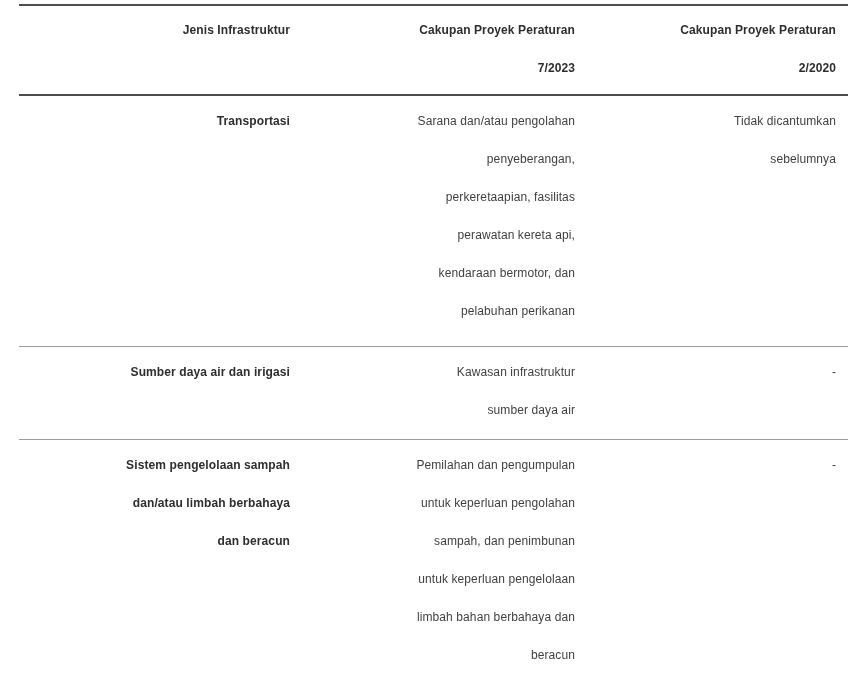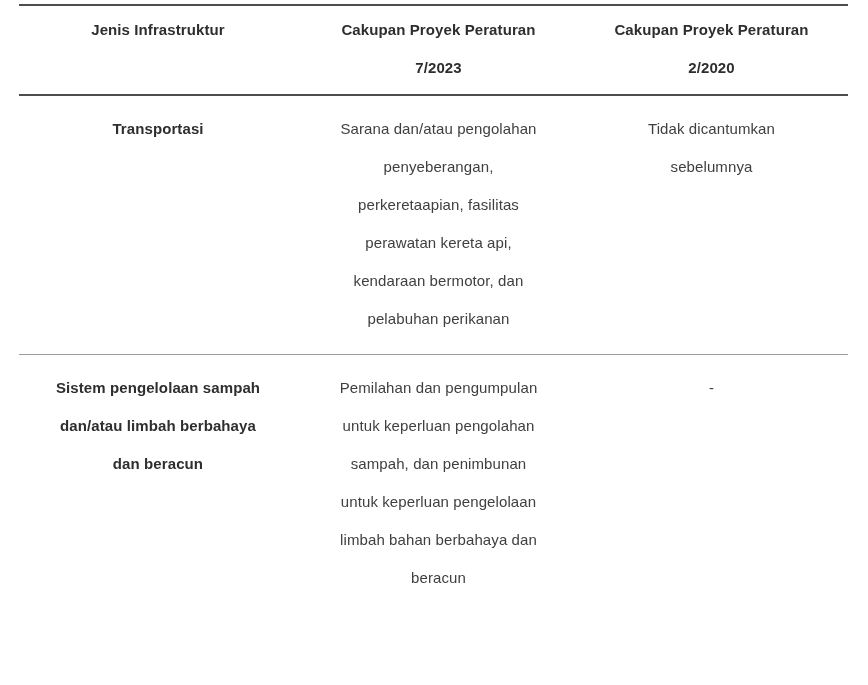--- a/index.html
+++ b/index.html
@@ -21,34 +21,34 @@
     border-bottom: 2px solid #4d4d4d;
   }
   .doc-table tbody tr {
     border-bottom: 1.5px solid #9c9c9c;
   }
   .doc-table tbody tr.last-row {
     border-bottom: none;
   }
   th, td {
     vertical-align: top;
-    text-align: center;
-    font-size: 15px;
+    text-align: right;
+    font-size: 12px;
     line-height: 38px;
     white-space: pre-line;
     letter-spacing: 0.1px;
   }
   th {
     font-weight: bold;
     color: #2e2e2e;
     padding: 5px 12px 7px 0;
   }
   td {
     color: #3f3f3f;
-    padding: 14px 12px 16px 0;
+    padding: 6px 12px 16px 0;
   }
   .col-jenis  { width: 283px; }
   th.cell-jenis, td.cell-jenis { padding-left: 7px; }
   .col-p2023  { width: 285px; }
   .col-p2020  { width: 261px; }
   td.cell-jenis {
     font-weight: bold;
     color: #2e2e2e;
   }
   tr.row-short td { padding-bottom: 10px; }
@@ -76,20 +76,26 @@
       <td class="cell-jenis">Transportasi</td>
       <td>Sarana dan/atau pengolahan
 penyeberangan,
 perkeretaapian, fasilitas
 perawatan kereta api,
 kendaraan bermotor, dan
 pelabuhan perikanan</td>
       <td>Tidak dicantumkan
 sebelumnya</td>
     </tr>
+    <tr class="row-short">
+      <td class="cell-jenis">Sumber daya air dan irigasi</td>
+      <td>Kawasan infrastruktur
+sumber daya air</td>
+      <td>-</td>
+    </tr>
     <tr class="last-row">
       <td class="cell-jenis">Sistem pengelolaan sampah
 dan/atau limbah berbahaya
 dan beracun</td>
       <td>Pemilahan dan pengumpulan
 untuk keperluan pengolahan
 sampah, dan penimbunan
 untuk keperluan pengelolaan
 limbah bahan berbahaya dan
 beracun</td>

